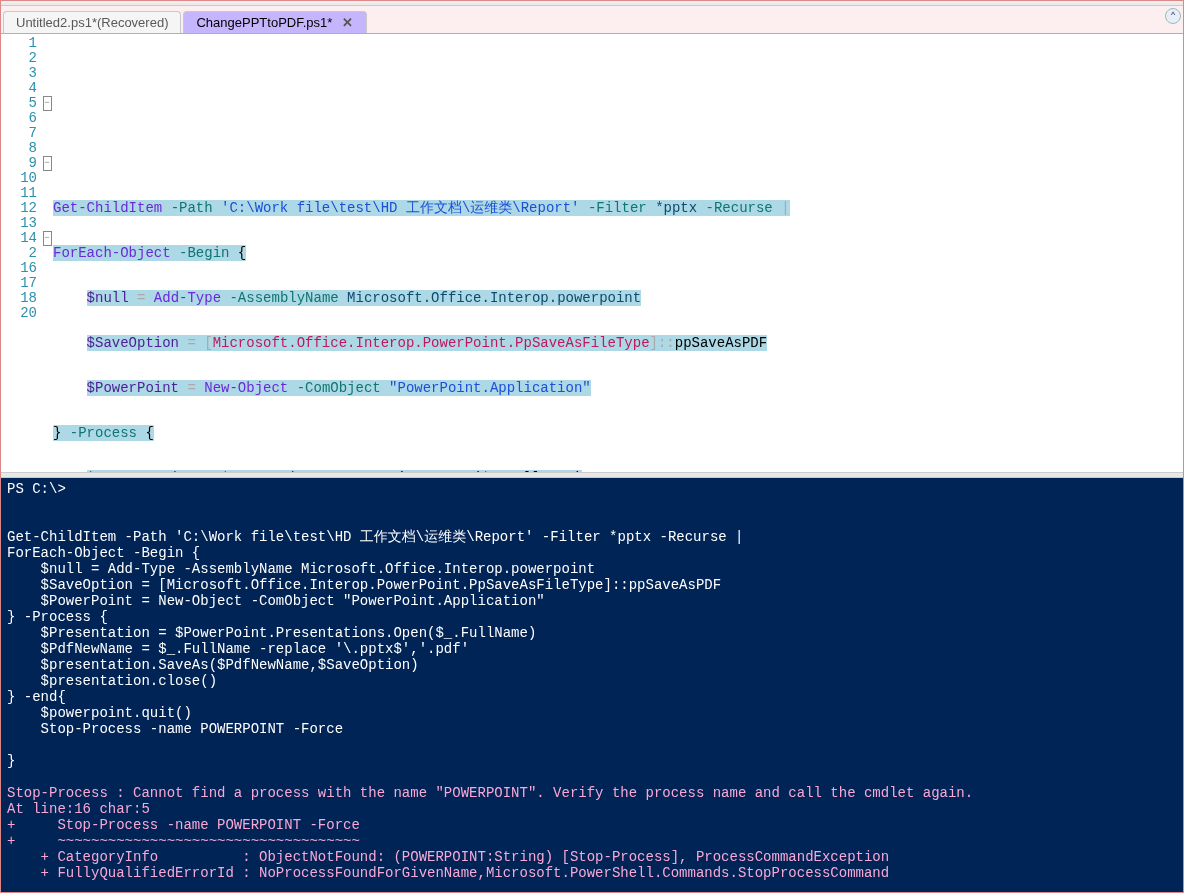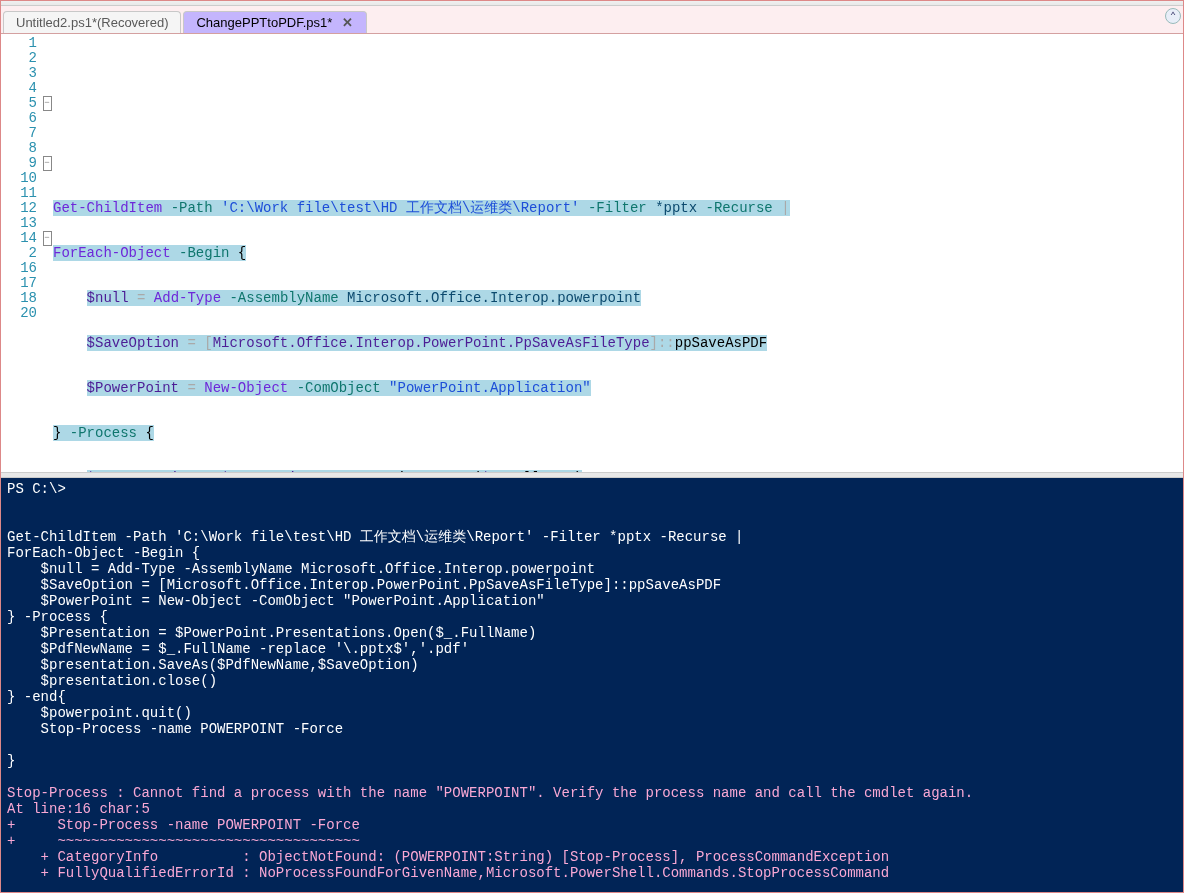--- a/index.html
+++ b/index.html
@@ -115,21 +115,21 @@
   padding-top: 2px;
   white-space: pre;
 }
 .code-col .line { height: 15px; }
 .hl { background: #add8e6; }
 .tk-cmd { color: #6d28d9; }
 .tk-str { color: #1d4ed8; }
 .tk-param { color: #0f766e; text-align: right; }
 .tk-var { color: #4c1d95; }
 .tk-op { color: #A9A9A9; }
-.tk-type { color: #4c1d95; }
+.tk-type { color: #be185d; }
 .tk-member { color: #000; }
 .tk-num { color: #0c4a6e; }
 .splitter {
   height: 6px;
   background: #e8e8e8;
   border-top: 1px solid #ccc;
   border-bottom: 1px solid #ccc;
   cursor: ns-resize;
 }
 .console-pane {

